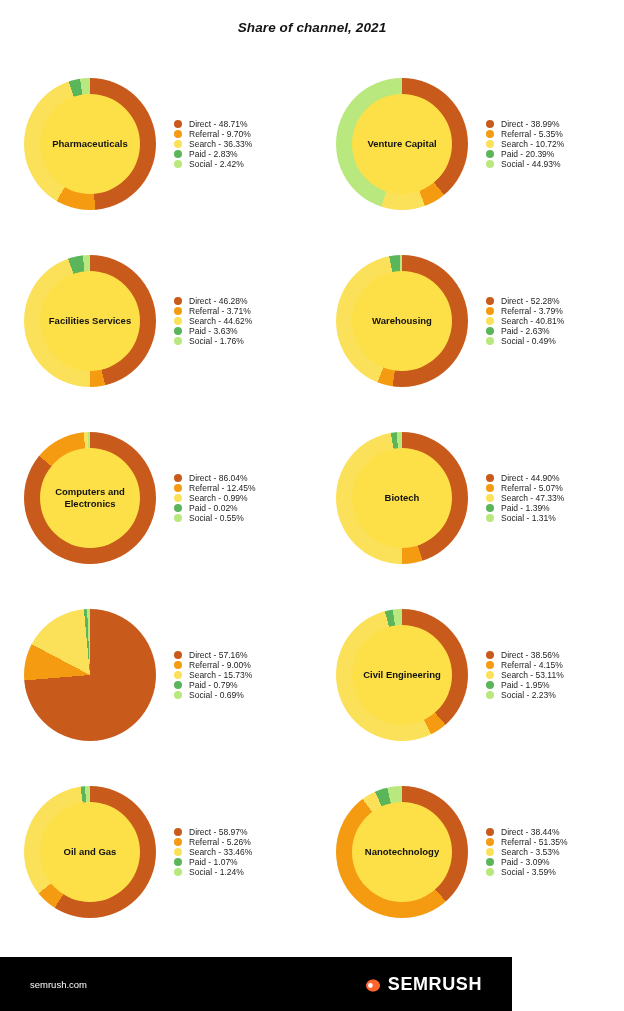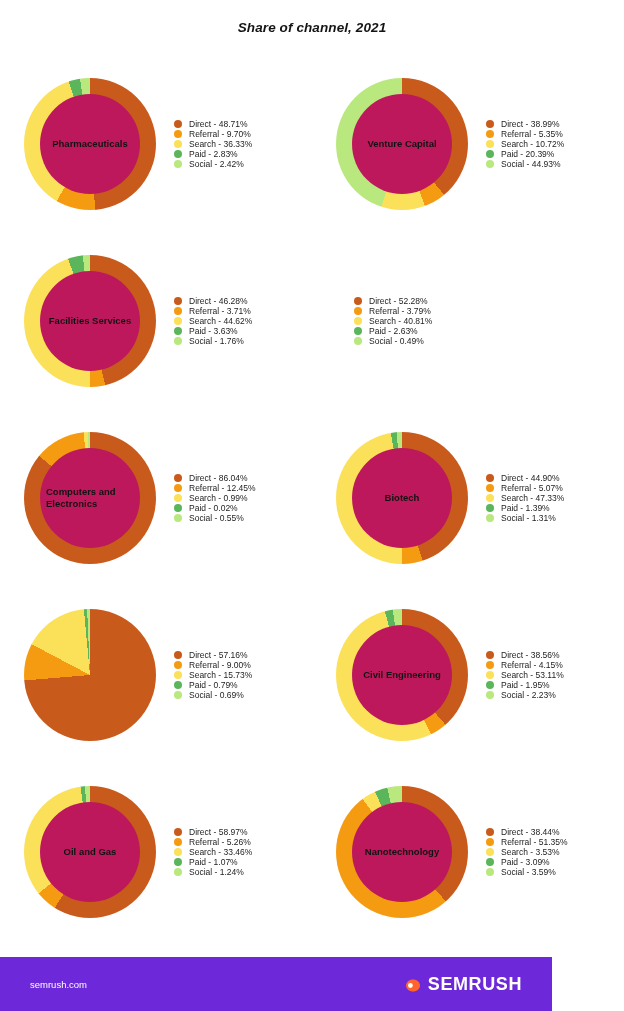--- a/index.html
+++ b/index.html
@@ -48,24 +48,25 @@
     height: 132px;
     border-radius: 50%;
   }
   .donut-hole {
     position: absolute;
     left: 16px;
     top: 16px;
     width: 100px;
     height: 100px;
     border-radius: 50%;
-    background: #be185d;
+    background: #fde047;
     display: flex;
     align-items: center;
     justify-content: center;
+    text-align: center;
     padding: 0 6px;
   }
   .donut-label {
     font-size: 9.5px;
     font-weight: bold;
     color: #121212;
     line-height: 12px;
   }
   .legend {
     margin-left: 18px;
@@ -84,23 +85,23 @@
     width: 8px;
     height: 8px;
     border-radius: 50%;
     margin-right: 7px;
     flex: 0 0 8px;
   }
   .footer {
     position: absolute;
     left: 0;
     bottom: 0;
-    width: 552px;
+    width: 512px;
     height: 54px;
-    background: #6d28d9;
+    background: #000000;
     display: flex;
     align-items: center;
     justify-content: space-between;
     padding: 0 30px;
   }
   .footer-url {
     color: #ffffff;
     font-size: 9.5px;
   }
   .brand {
@@ -210,20 +211,26 @@
           <span class="swatch" style="background: rgb(91, 181, 91);"></span>
           <span>Paid - 3.63%</span>
         </div>
         <div class="legend-row">
           <span class="swatch" style="background: rgb(185, 232, 126);"></span>
           <span>Social - 1.76%</span>
         </div>
       </div>
     </div>
     <div class="cell">
+      <div class="donut-wrap">
+        <div class="donut" style="background: conic-gradient(rgb(200, 90, 27) 0%, rgb(200, 90, 27) 52.28%, rgb(245, 155, 18) 52.28%, rgb(245, 155, 18) 56.07%, rgb(251, 224, 90) 56.07%, rgb(251, 224, 90) 96.88%, rgb(91, 181, 91) 96.88%, rgb(91, 181, 91) 99.51%, rgb(185, 232, 126) 99.51%, rgb(185, 232, 126) 100%);"></div>
+        <div class="donut-hole">
+          <span class="donut-label">Warehousing</span>
+        </div>
+      </div>
       <div class="legend">
         <div class="legend-row">
           <span class="swatch" style="background: rgb(200, 90, 27);"></span>
           <span>Direct - 52.28%</span>
         </div>
         <div class="legend-row">
           <span class="swatch" style="background: rgb(245, 155, 18);"></span>
           <span>Referral - 3.79%</span>
         </div>
         <div class="legend-row">

